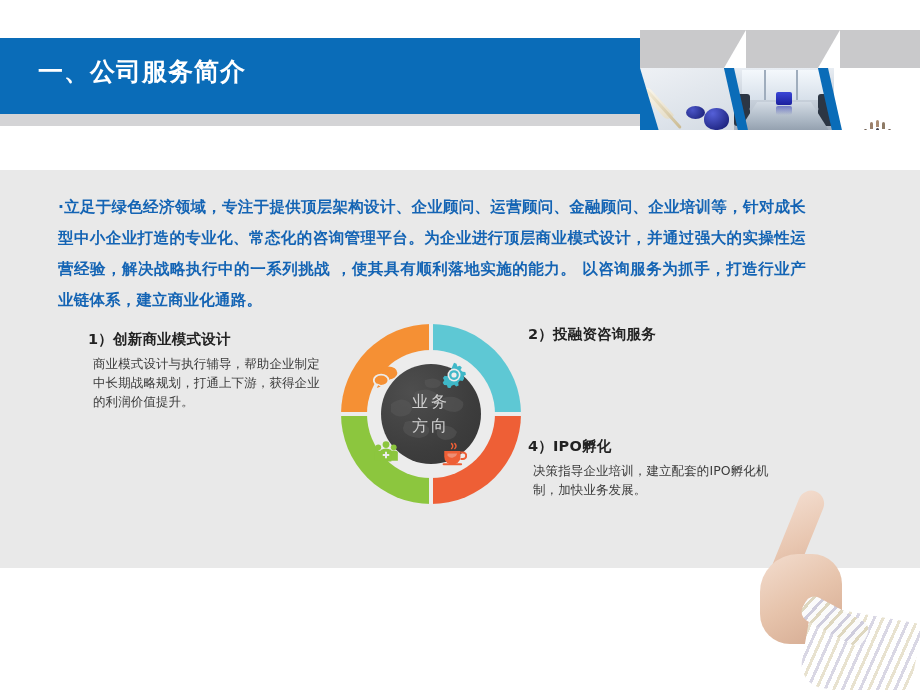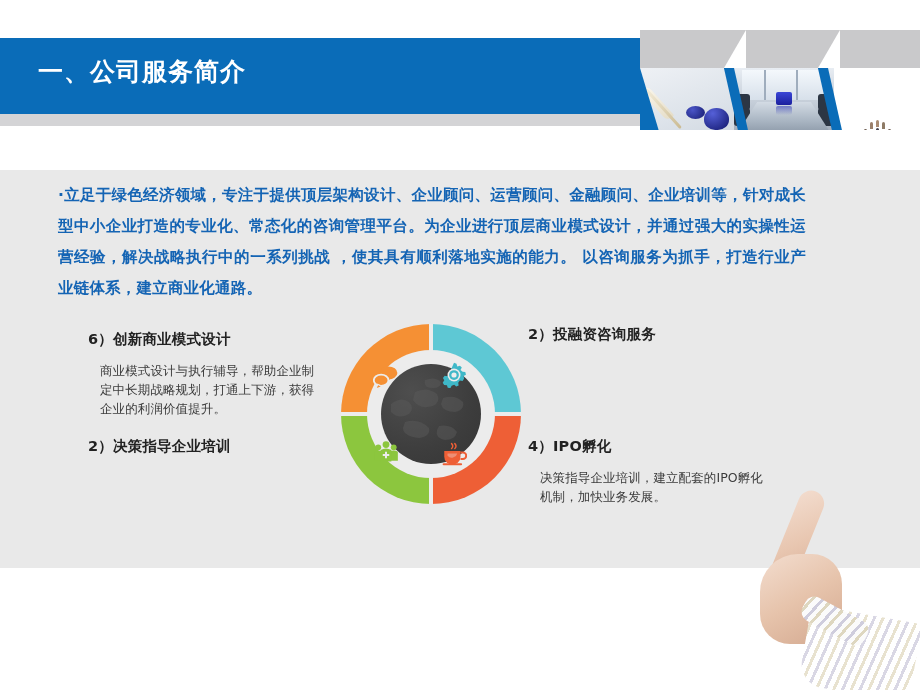--- a/index.html
+++ b/index.html
@@ -193,21 +193,21 @@
   
   .content-panel {
     position: absolute;
     left: 0; top: 170px;
     width: 920px; height: 398px;
     background: #e9e9e9;
   }
 
   .intro-text {
     position: absolute;
-    left: 58px; top: 180px;
+    left: 58px; top: 192px;
     width: 748px;
     font-size: 15.5px;
     line-height: 31px;
     font-weight: bold;
     color: #1464b4;
     letter-spacing: .2px;
     text-align: justify;
   }
 
   
@@ -219,21 +219,21 @@
     font-size: 14.5px;
     font-weight: bold;
     color: #222222;
     margin: 0 0 2px 0;
     letter-spacing: .2px;
   }
   .item-body {
     font-size: 12.5px;
     line-height: 19px;
     color: #3b3b3b;
-    margin: 12px;
+    margin: 5px;
     letter-spacing: .1px;
   }
 
   .blk1 { top: 330px; }
   .blk2 { top: 437px; }
   .blk3 { top: 325px; }
   .blk4 { top: 437px; }
 
   
   .donut-wrap {
@@ -400,26 +400,25 @@
     <div class="chev-white-top-1"></div>
     <div class="chev-white-top-2"></div>
   </div>
 </div>
 
 <div class="content-panel"></div>
 
 <div class="intro-text">·立足于绿色经济领域，专注于提供顶层架构设计、企业顾问、运营顾问、金融顾问、企业培训等，针对成长型中小企业打造的专业化、常态化的咨询管理平台。为企业进行顶层商业模式设计，并通过强大的实操性运营经验，解决战略执行中的一系列挑战 ，使其具有顺利落地实施的能力。 以咨询服务为抓手，打造行业产业链体系，建立商业化通路。</div>
 
 <div class="col col-left blk1">
-  <p class="item-title">6）创新商业模式设计</p>
+  <p class="item-title">1）创新商业模式设计</p>
   <p class="item-body">商业模式设计与执行辅导，帮助企业制定中长期战略规划，打通上下游，获得企业的利润价值提升。</p>
 </div>
 
 <div class="col col-left blk2">
-  <p class="item-title">2）决策指导企业培训</p>
 </div>
 
 <div class="col col-right blk3">
   <p class="item-title">2）投融资咨询服务</p>
 </div>
 
 <div class="col col-right blk4">
   <p class="item-title">4）IPO孵化</p>
   <p class="item-body">决策指导企业培训，建立配套的IPO孵化机制，加快业务发展。</p>
 </div>
@@ -435,20 +434,24 @@
     <svg class="globe-dots" viewBox="0 0 100 100">
       <g fill="#5a5a5a">
         <path d="M10 40 q10 -8 18 -2 q6 6 0 12 q-10 6 -18 -2 z"></path>
         <path d="M34 28 q12 -6 22 2 q4 8 -4 12 q-14 4 -20 -6 z"></path>
         <path d="M62 34 q12 -4 20 4 q2 8 -8 10 q-12 0 -14 -8 z"></path>
         <path d="M24 58 q14 -4 24 6 q2 8 -10 10 q-16 -2 -16 -10 z"></path>
         <path d="M58 62 q12 -2 18 6 q-2 8 -12 8 q-10 -2 -8 -10 z"></path>
         <path d="M44 16 q10 -4 16 2 q0 6 -8 6 q-10 0 -8 -8 z"></path>
       </g>
     </svg>
+    <div class="donut-center-text">
+      <div>业务</div>
+      <div>方向</div>
+    </div>
   </div>
 
   <svg class="ring-icon ic-chat" viewBox="0 0 32 32">
     <ellipse cx="19" cy="11" rx="11" ry="8" fill="#f59034"></ellipse>
     <path d="M12 16 l2 7 l7 -4 z" fill="#f59034"></path>
     <ellipse cx="10" cy="20" rx="9" ry="7" fill="#f59034" stroke="#ececec" stroke-width="2.2"></ellipse>
     <path d="M6 25 l-3 6 l8 -3 z" fill="#f59034" stroke="#ececec" stroke-width="1.6"></path>
   </svg>
 
   <svg class="ring-icon ic-gear" viewBox="0 0 32 32">

